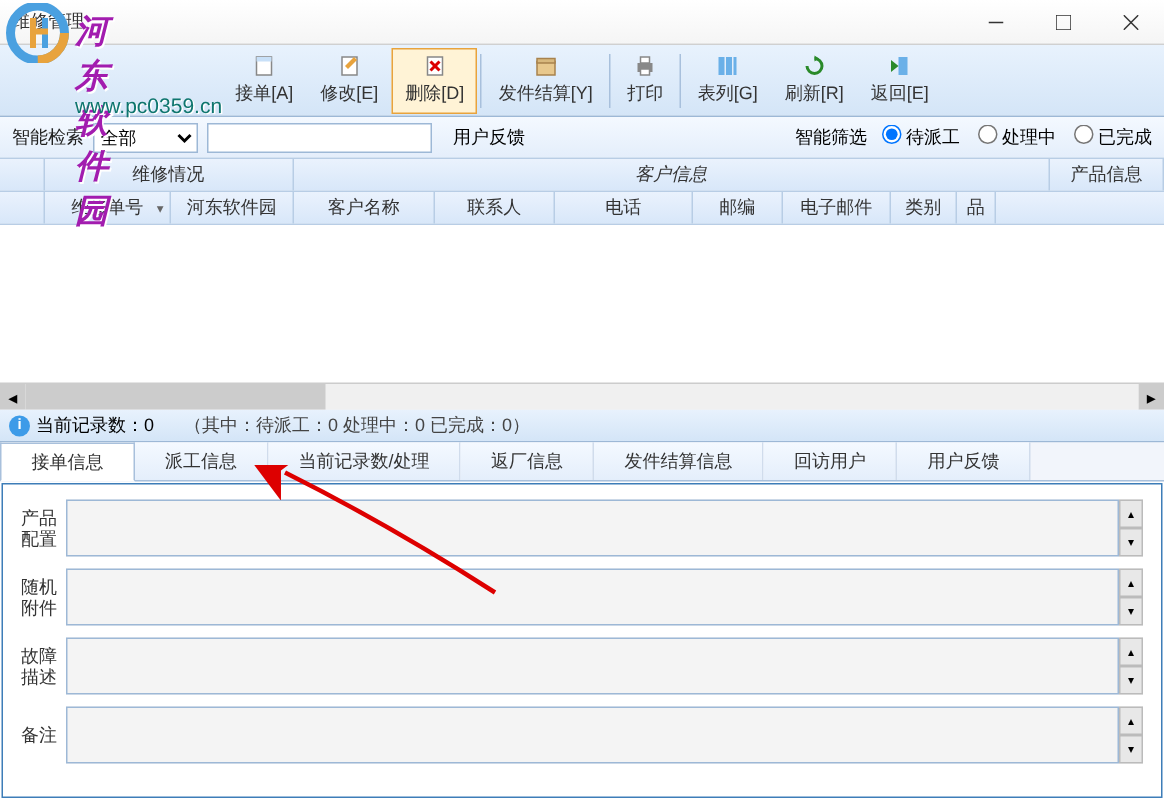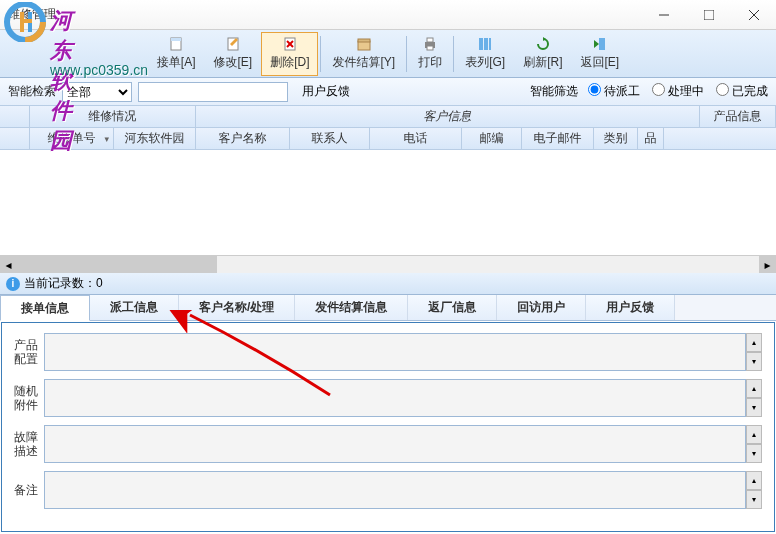--- a/index.html
+++ b/index.html
@@ -44,21 +44,21 @@
 .grid-scroll .thumb-l { width: 17px; height: 17px; background: #ccc; display: flex; align-items: center; justify-content: center; }
 .grid-scroll .track { flex: 1; height: 17px; background: #f0f0f0; position: relative; }
 .grid-scroll .thumb { position: absolute; left: 0; top: 0; height: 17px; width: 200px; background: #ccc; }
 .grid-scroll .thumb-r { width: 17px; height: 17px; background: #ccc; display: flex; align-items: center; justify-content: center; }
 
 .status { height: 22px; background: linear-gradient(#e8f2fd, #d4e5f7); border-bottom: 1px solid #9db8d6; display: flex; align-items: center; padding: 0 6px; gap: 4px; }
 .status .info-icon { width: 14px; height: 14px; background: #3d9be8; border-radius: 50%; color: #fff; display: flex; align-items: center; justify-content: center; font-size: 10px; font-weight: bold; }
 .status .counts { margin-left: 16px; color: #444; }
 
 .tabs { height: 26px; background: #f2f5fb; display: flex; border-bottom: 1px solid #a8c0dc; }
-.tab { padding: 4px 20px; display: flex; align-items: center; border-right: 1px solid #d0dcec; cursor: pointer; color: #333; background: linear-gradient(#f4f9ff, #e4eefb); font-weight: bold; }
+.tab { padding: 4px 20px; display: flex; align-items: center; border-right: 1px solid #d0dcec; cursor: pointer; color: #333; background: linear-gradient(#f4f9ff, #e4eefb); }
 .tab.active { background: #fff; border-top: 1px solid #a8c0dc; border-left: 1px solid #a8c0dc; border-right: 1px solid #a8c0dc; border-bottom: 1px solid #fff; margin-bottom: -1px; }
 
 .form-area { padding: 10px 12px; background: #fff; border: 1px solid #3d7db8; margin: 1px; height: 210px; }
 .form-row { display: flex; align-items: center; margin-bottom: 8px; }
 .form-row .flbl { width: 30px; color: #333; line-height: 14px; writing-mode: horizontal-tb; }
 .form-row textarea { flex: 1; height: 38px; border: 1px solid #9db8d6; background: #f4f4f4; resize: none; padding: 2px 4px; font-family: inherit; }
 .form-row .spin { width: 16px; display: flex; flex-direction: column; }
 .form-row .spin .sp { height: 19px; background: #e8e8e8; border: 1px solid #bbb; display: flex; align-items: center; justify-content: center; font-size: 8px; cursor: pointer; }
 
 .arrow { position: absolute; left: 80px; top: 310px; z-index: 99; pointer-events: none; }
@@ -212,28 +212,29 @@
   <div class="thumb-l">◂</div>
   <div class="track">
       <div class="thumb"></div>
     </div>
   <div class="thumb-r">▸</div>
 </div>
 
 <div class="status">
   <span class="info-icon">i</span>
   <span>当前记录数：0</span>
+  <span class="counts">（其中：待派工：0    处理中：0    已完成：0）</span>
 </div>
 
 <div class="tabs" id="tabs">
     <div class="tab active">接单信息</div>
     <div class="tab">派工信息</div>
-    <div class="tab">客户名称/处理</div>
+    <div class="tab">当前记录数/处理</div>
+    <div class="tab">返厂信息</div>
     <div class="tab">发件结算信息</div>
-    <div class="tab">返厂信息</div>
     <div class="tab">回访用户</div>
     <div class="tab">用户反馈</div>
   </div>
 
 <div class="form-area" id="formarea">
     <div class="form-row">
       <div class="flbl">产品<br>配置</div>
       <textarea style=""></textarea>
       <div class="spin">
         <div class="sp">▴</div>

